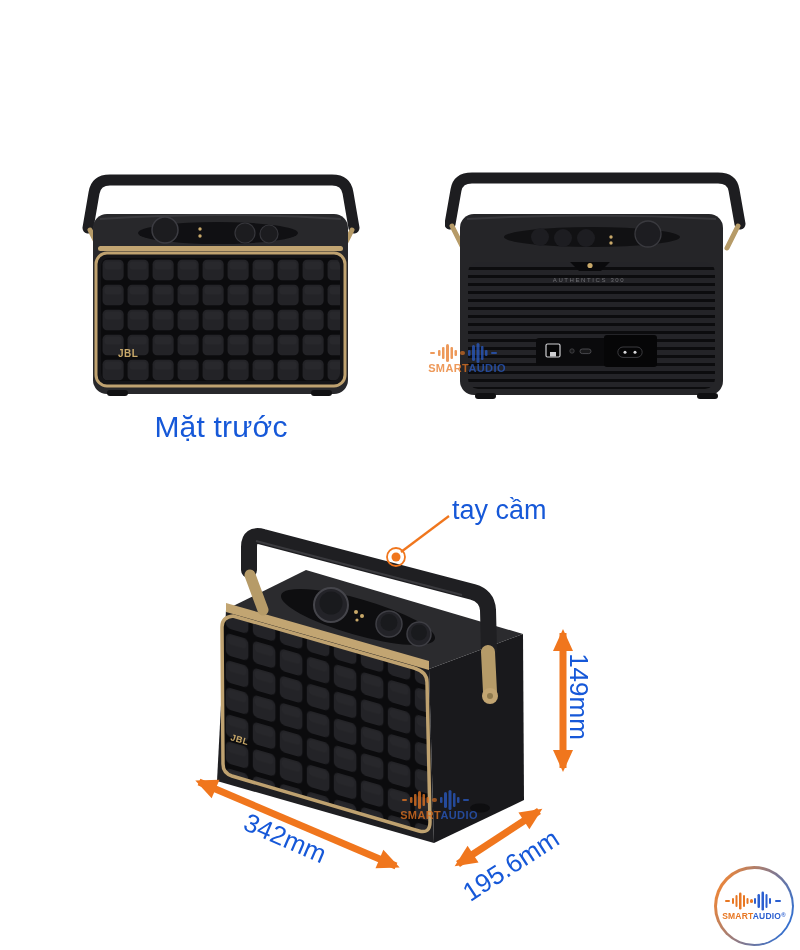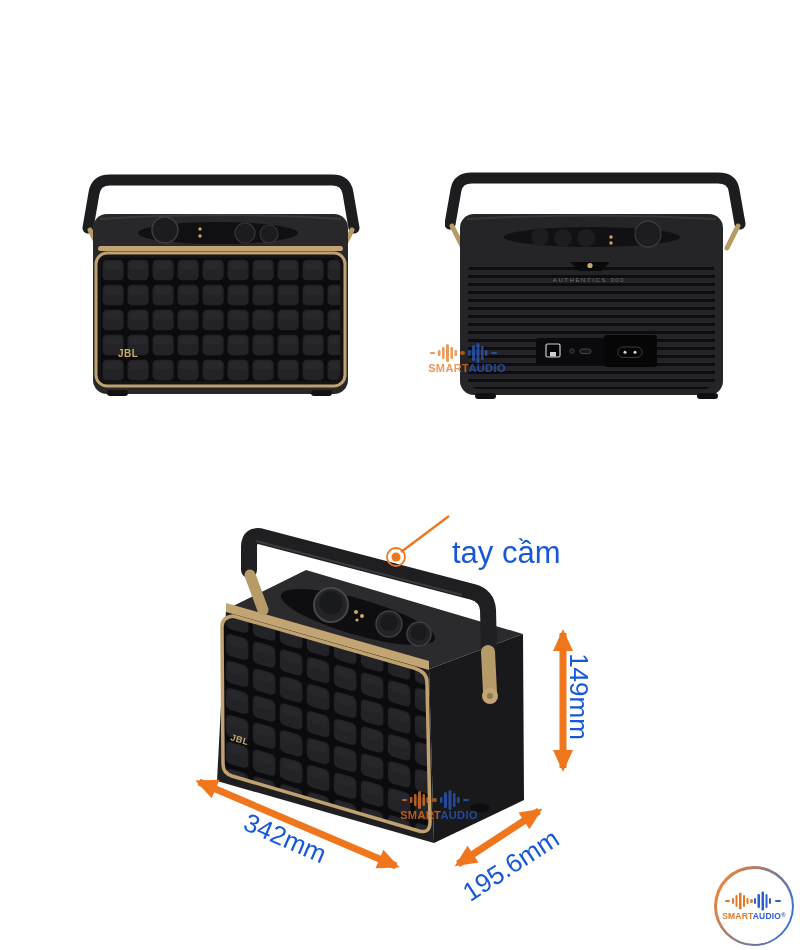--- a/index.html
+++ b/index.html
@@ -9,21 +9,21 @@
   }
   .abs{position:absolute;}
   svg{display:block;}
   
   .caption{
     position:absolute;width:220px;text-align:center;
     color:#1658d8;font-size:30px;font-weight:500;letter-spacing:0.2px;
   }
   
   .callout-label{
-    position:absolute;color:#1658d8;font-size:31px;font-weight:500;white-space:nowrap;margin-top:40px;
+    position:absolute;color:#1658d8;font-size:27px;font-weight:500;white-space:nowrap;
   }
   
   .dim{
     position:absolute;color:#1658d8;font-size:26px;font-weight:500;
     width:150px;text-align:center;white-space:nowrap;
   }
   .dim-width{left:210px;top:823px;transform:rotate(23.5deg);}
   .dim-depth{left:436px;top:850px;transform:rotate(-33deg);}
   .dim-height{left:503px;top:681px;transform:rotate(90deg);}
   
@@ -227,20 +227,21 @@
     <circle cx="396" cy="557" r="4.5" fill="#f0761d"></circle>
     <circle cx="396" cy="557" r="9" fill="none" stroke="#f0761d" stroke-width="1.8"></circle>
 
     <line x1="199" y1="782" x2="396" y2="866" stroke="#f0761d" stroke-width="7" marker-start="url(#ah)" marker-end="url(#ah)"></line>
 
     <line x1="458" y1="864" x2="539" y2="811" stroke="#f0761d" stroke-width="7" marker-start="url(#ah)" marker-end="url(#ah)"></line>
 
     <line x1="563" y1="633" x2="563" y2="768" stroke="#f0761d" stroke-width="7" marker-start="url(#ah)" marker-end="url(#ah)"></line>
   </svg>
 
+  <div class="caption" style="left:111px;top:410px;">Mặt trước</div>
 
   <div class="callout-label" style="left:452px;top:495px;">tay cầm</div>
 
   <div class="dim dim-width">342mm</div>
   <div class="dim dim-depth">195.6mm</div>
   <div class="dim dim-height">149mm</div>
 
   <div class="badge">
     <div class="badge-inner">
       <svg width="58" height="20" viewBox="0 0 58 20">

